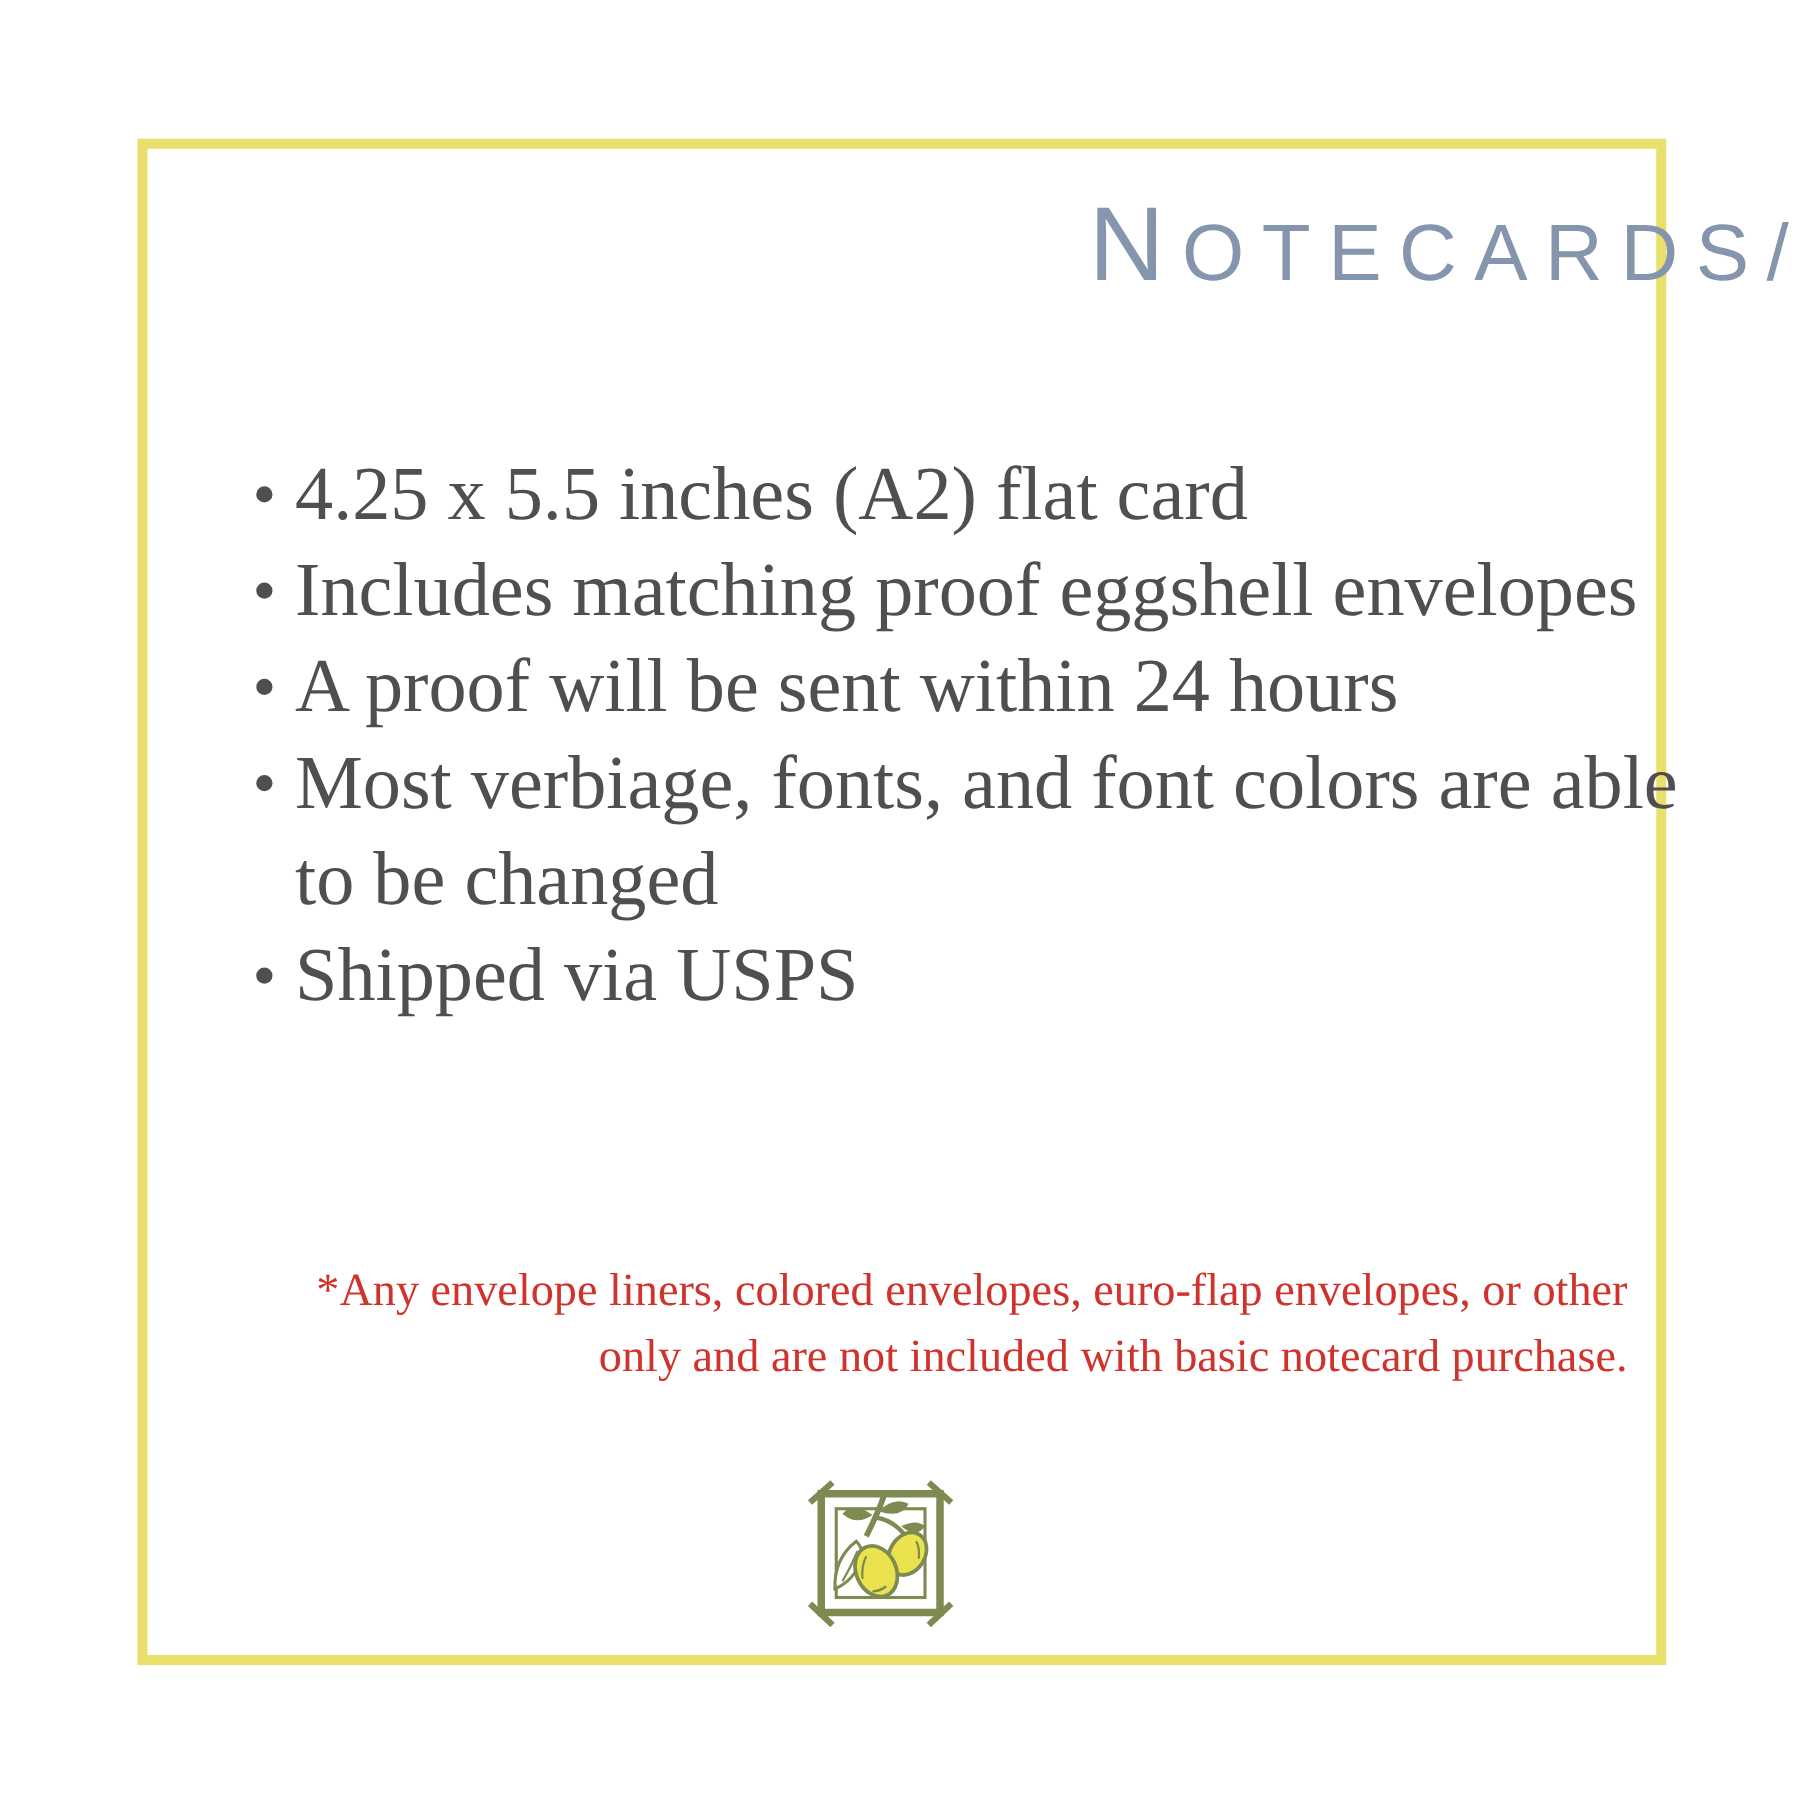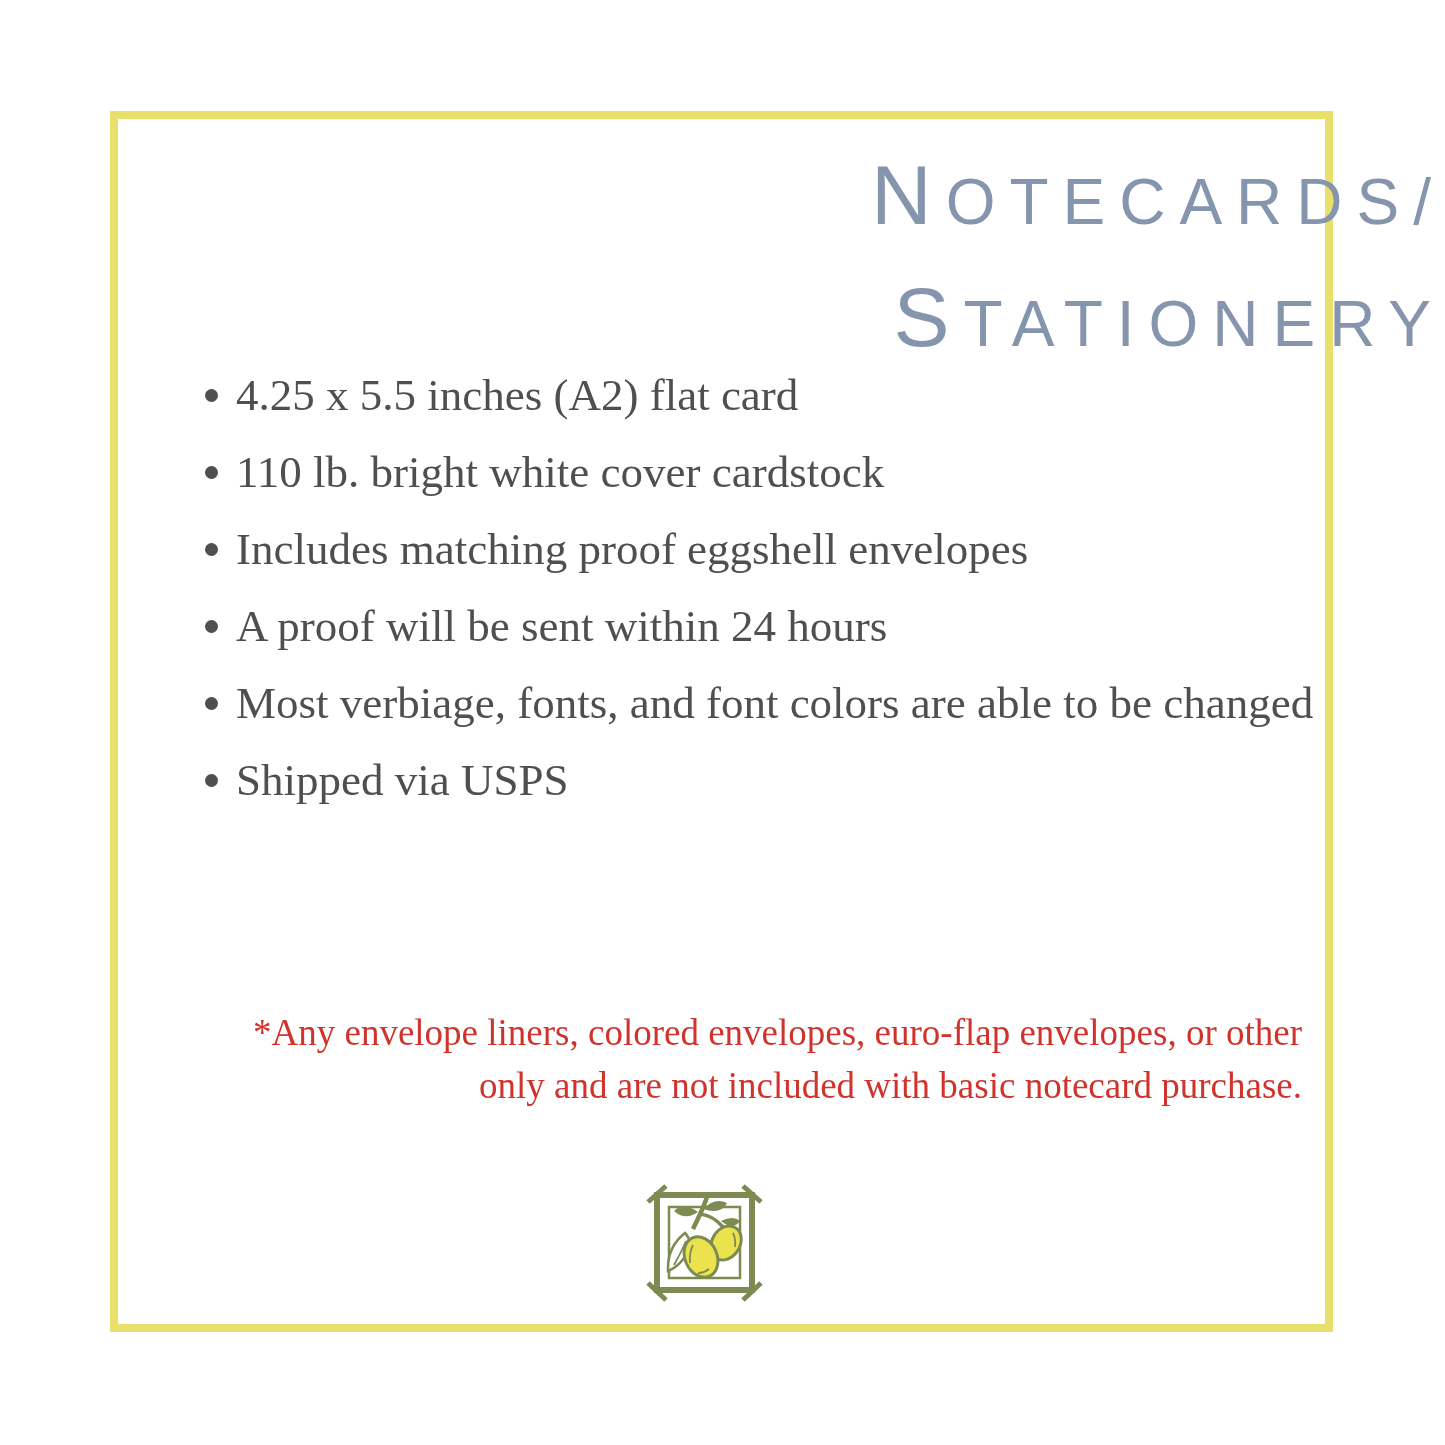--- a/index.html
+++ b/index.html
@@ -28,21 +28,21 @@
   .title-line { line-height:98px; letter-spacing:14px; white-space:nowrap; }
   .title .cap  { font-size:84px; }
   .title .rest { font-size:64px; }
 
   .bullets {
     position:absolute;
     left:236px; top:357px;
     width:1130px;
     margin:0; padding:0;
     list-style:none;
-    font-size:45px;
+    font-size:61px;
     line-height:77px;
     color:var(--text-gray, #4f4f4f);
   }
   .bullets li { position:relative; }
   .bullets li::before {
     content:"";
     position:absolute;
     left:-31px; top:32px;
     width:13px; height:13px;
     border-radius:50%;
@@ -73,28 +73,24 @@
 <body>
 
 <div class="canvas">
 
   <div class="frame"></div>
 
   <div class="title">
     <div class="title-line">
       <span class="cap">N</span><span class="rest">OTECARDS/</span>
     </div>
-    <div class="title-line">
-      <span class="cap">S</span><span class="rest">TATIONERY</span>
-    </div>
   </div>
 
   <ul class="bullets">
     <li>4.25 x 5.5 inches (A2) flat card</li>
-    <li>110 lb. bright white cover cardstock</li>
     <li>Includes matching proof eggshell envelopes</li>
     <li>A proof will be sent within 24 hours</li>
     <li>Most verbiage, fonts, and font colors are able to be changed</li>
     <li>Shipped via USPS</li>
   </ul>
 
   <div class="disclaimer">
     <div>*Any envelope liners, colored envelopes, euro-flap envelopes, or other</div>
     <div>only and are not included with basic notecard purchase.</div>
   </div>

